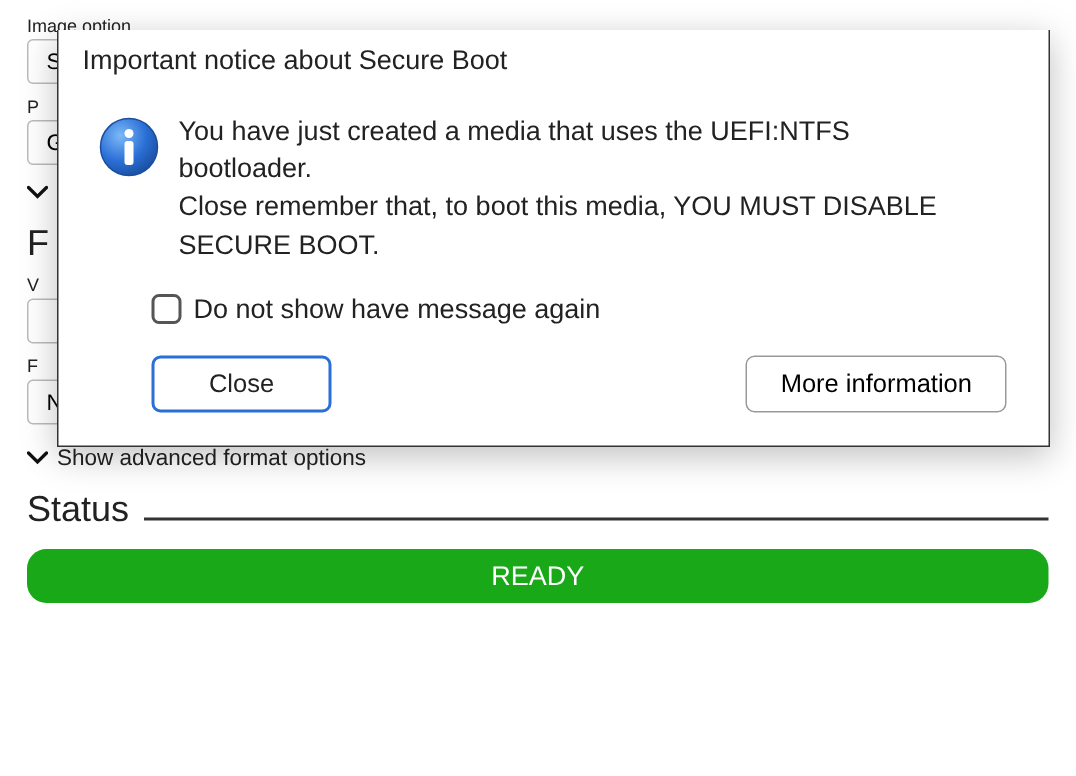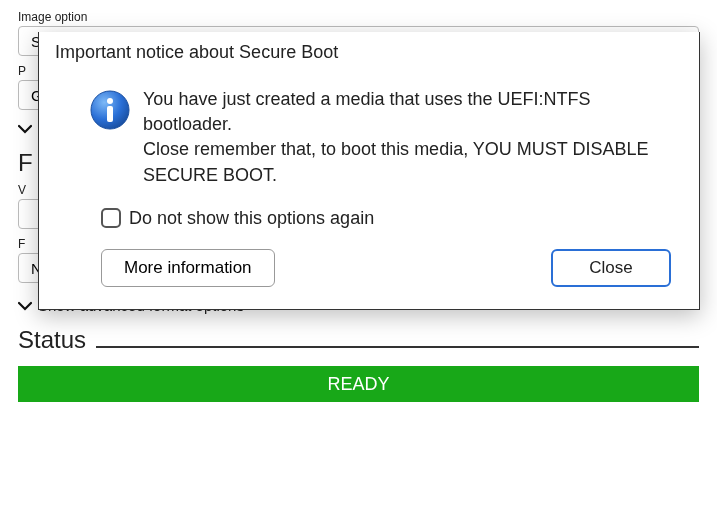--- a/index.html
+++ b/index.html
@@ -49,57 +49,57 @@
       width: 100%;
       height: 36px;
       background: #18a818;
       color: #fff;
       font-size: 18px;
       font-weight: 500;
       display: flex;
       align-items: center;
       justify-content: center;
       margin-top: 12px;
+      border-radius: 13px;
     }
     .checkmark-btn {
       width: 28px;
       height: 28px;
       border: 1px solid #bbb;
       border-radius: 4px;
       background: #fff;
       display: inline-flex;
       align-items: center;
       justify-content: center;
       margin-left: 4px;
       vertical-align: top;
     }
     .help-q { color: #2a6fd6; margin-left: 6px; }
     .chevron { display:inline-block; }
 
     
     .dialog {
       position: absolute;
       left: 38px;
-      top: 32px;
+      top: 20px;
       width: 662px;
       background: #fff;
       border: 1px solid #333;
       border-top: none;
       box-shadow: 0 6px 22px rgba(0,0,0,0.25);
       padding: 0;
     }
     .dialog-title {
       padding: 10px 16px 6px 16px;
       font-size: 18px;
     }
     .dialog-body {
       display: flex;
       gap: 12px;
       padding: 18px 26px 10px 26px;
-      justify-content: flex-end;
     }
     .info-icon-wrap {
       flex-shrink: 0;
       padding-top: 2px;
     }
     .dialog-text { font-size: 18px; line-height: 1.4; max-width: 530px; }
     .dialog-check {
       display: flex;
       align-items: center;
       gap: 8px;
@@ -218,19 +218,19 @@
         <rect x="18" y="17" width="6" height="16" rx="2" fill="#fff"></rect>
       </svg>
     </div>
     <div class="dialog-text">
       <span>You have just created a media that uses the UEFI:NTFS bootloader.</span><br>
       <span>Close remember that, to boot this media, YOU MUST DISABLE SECURE BOOT.</span><br>
     </div>
   </div>
   <div class="dialog-check">
     <div class="dialog-checkbox"></div>
-    <span>Do not show this options again</span>
+    <span>Do not show have message again</span>
   </div>
   <div class="dialog-actions">
+    <button class="dlg-btn close">Close</button>
     <button class="dlg-btn more">More information</button>
-    <button class="dlg-btn close">Close</button>
   </div>
 </div>
 
 </body></html>

